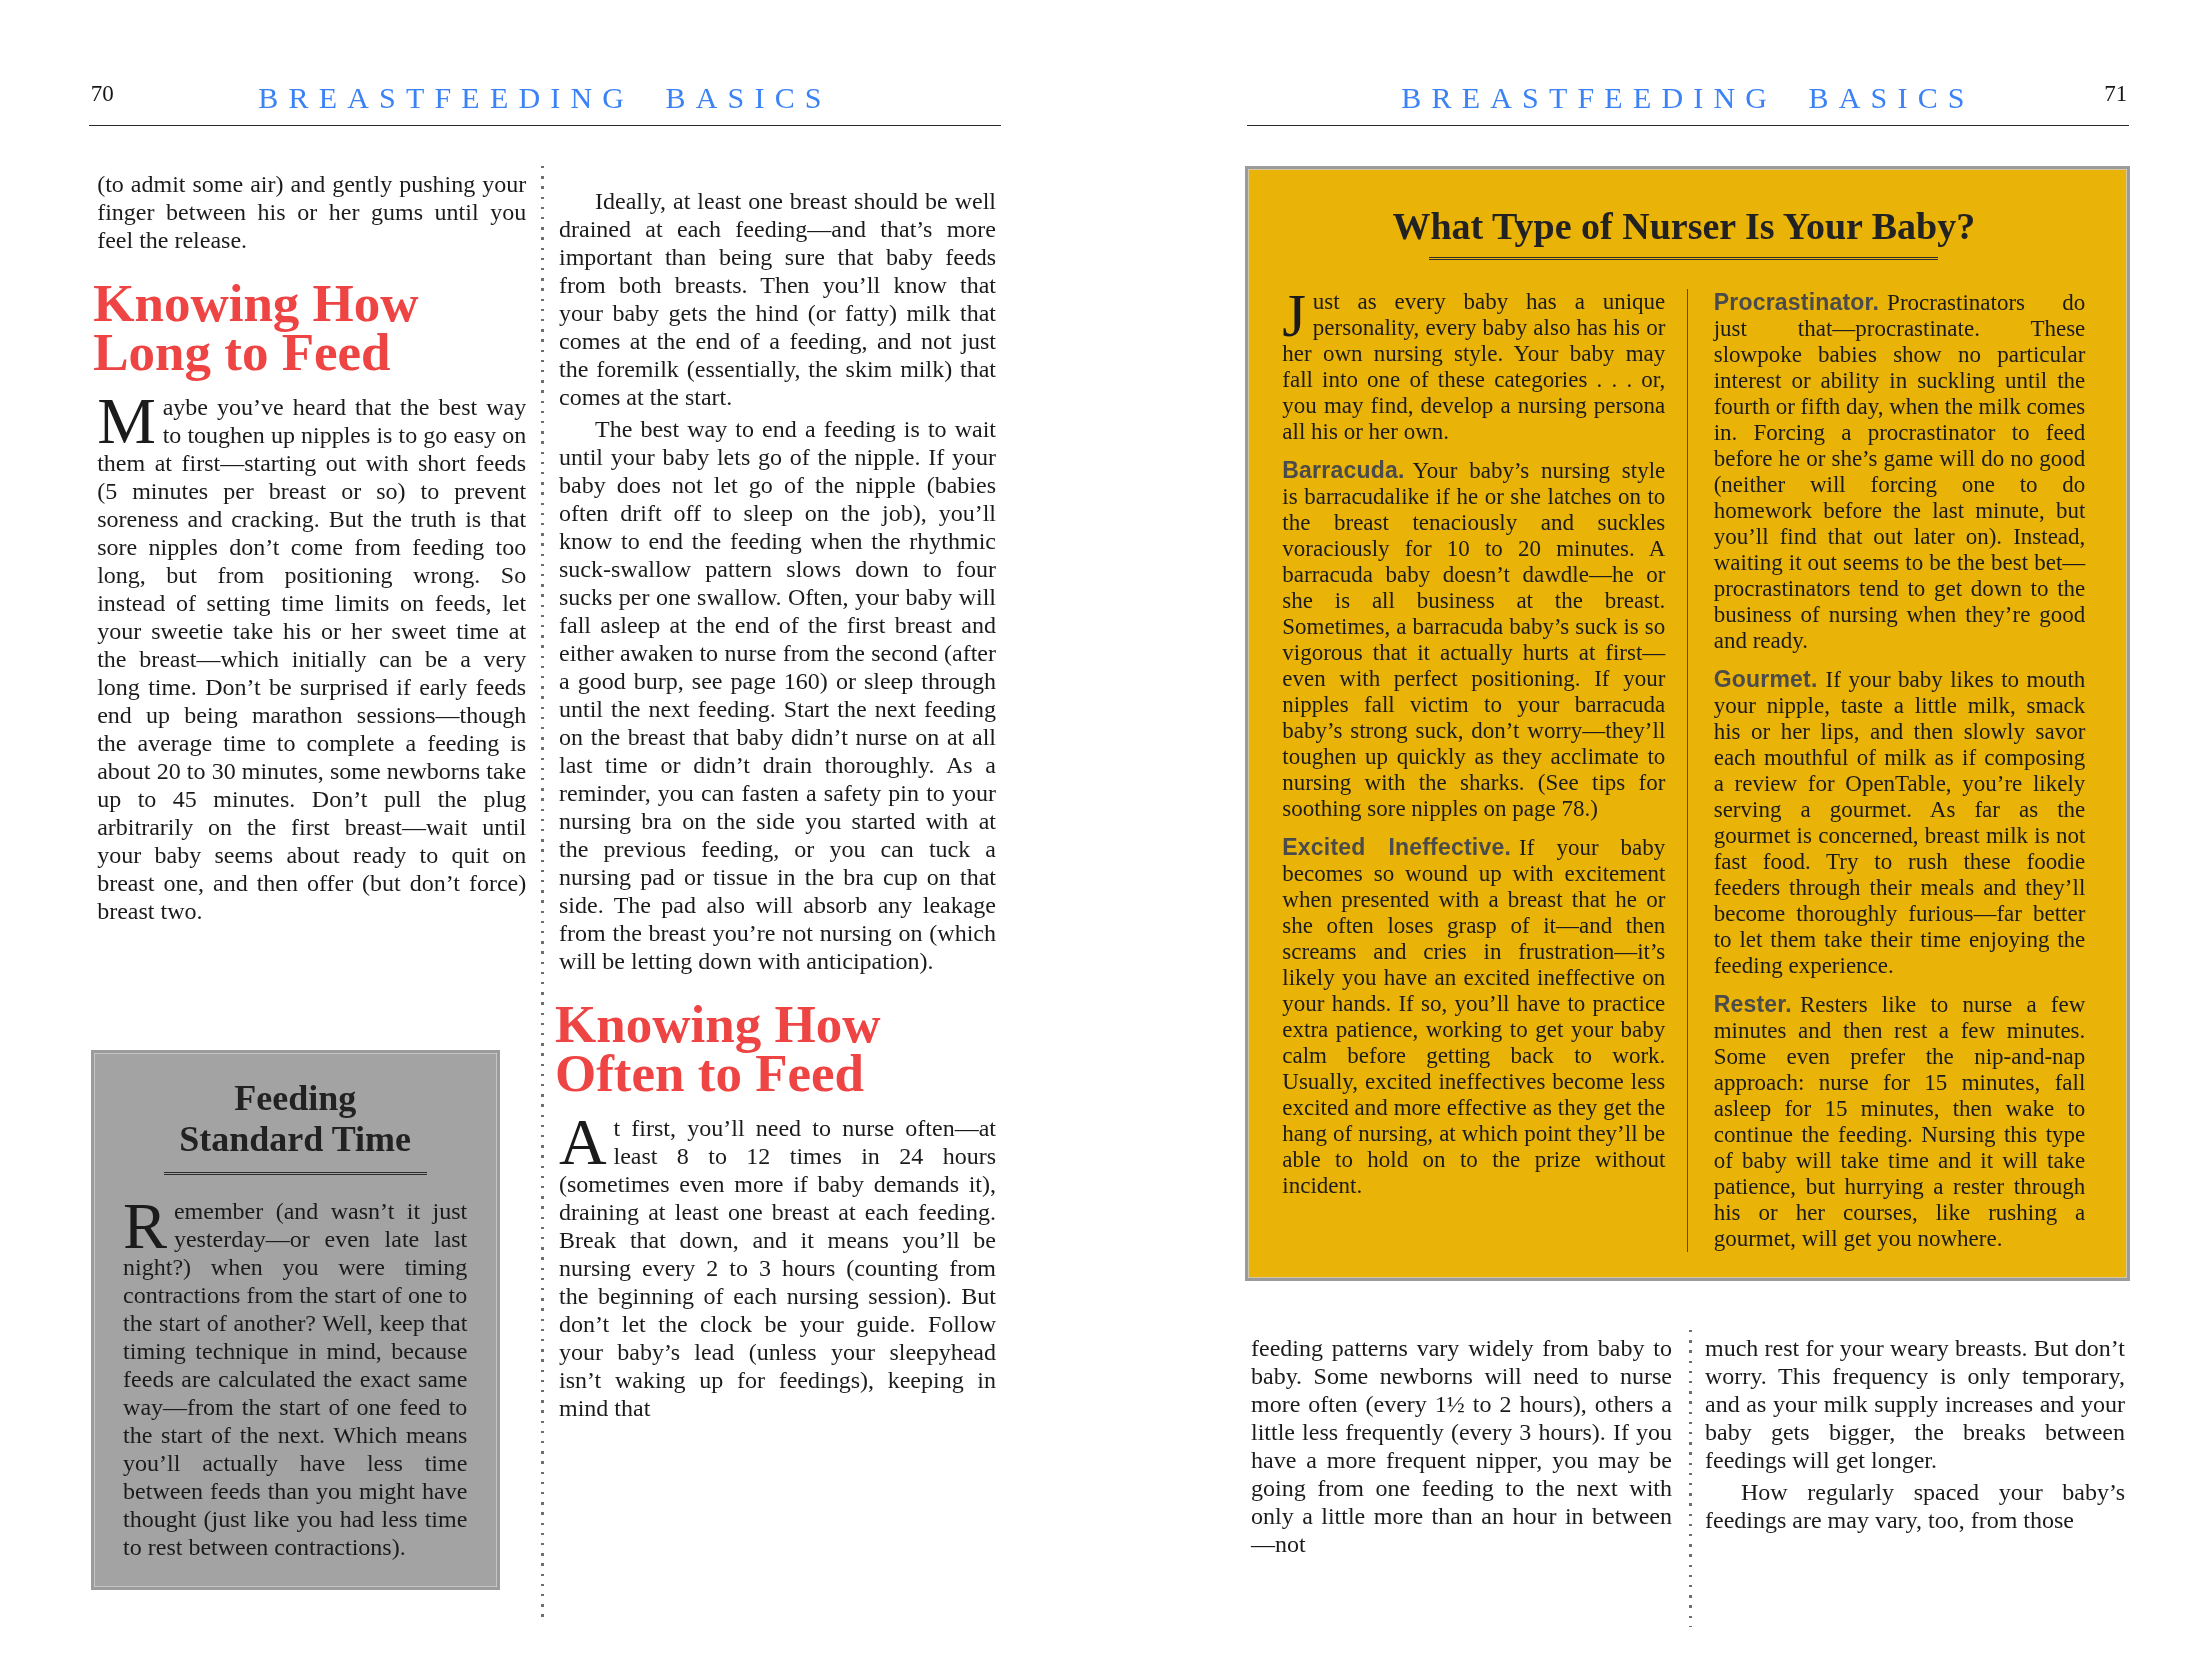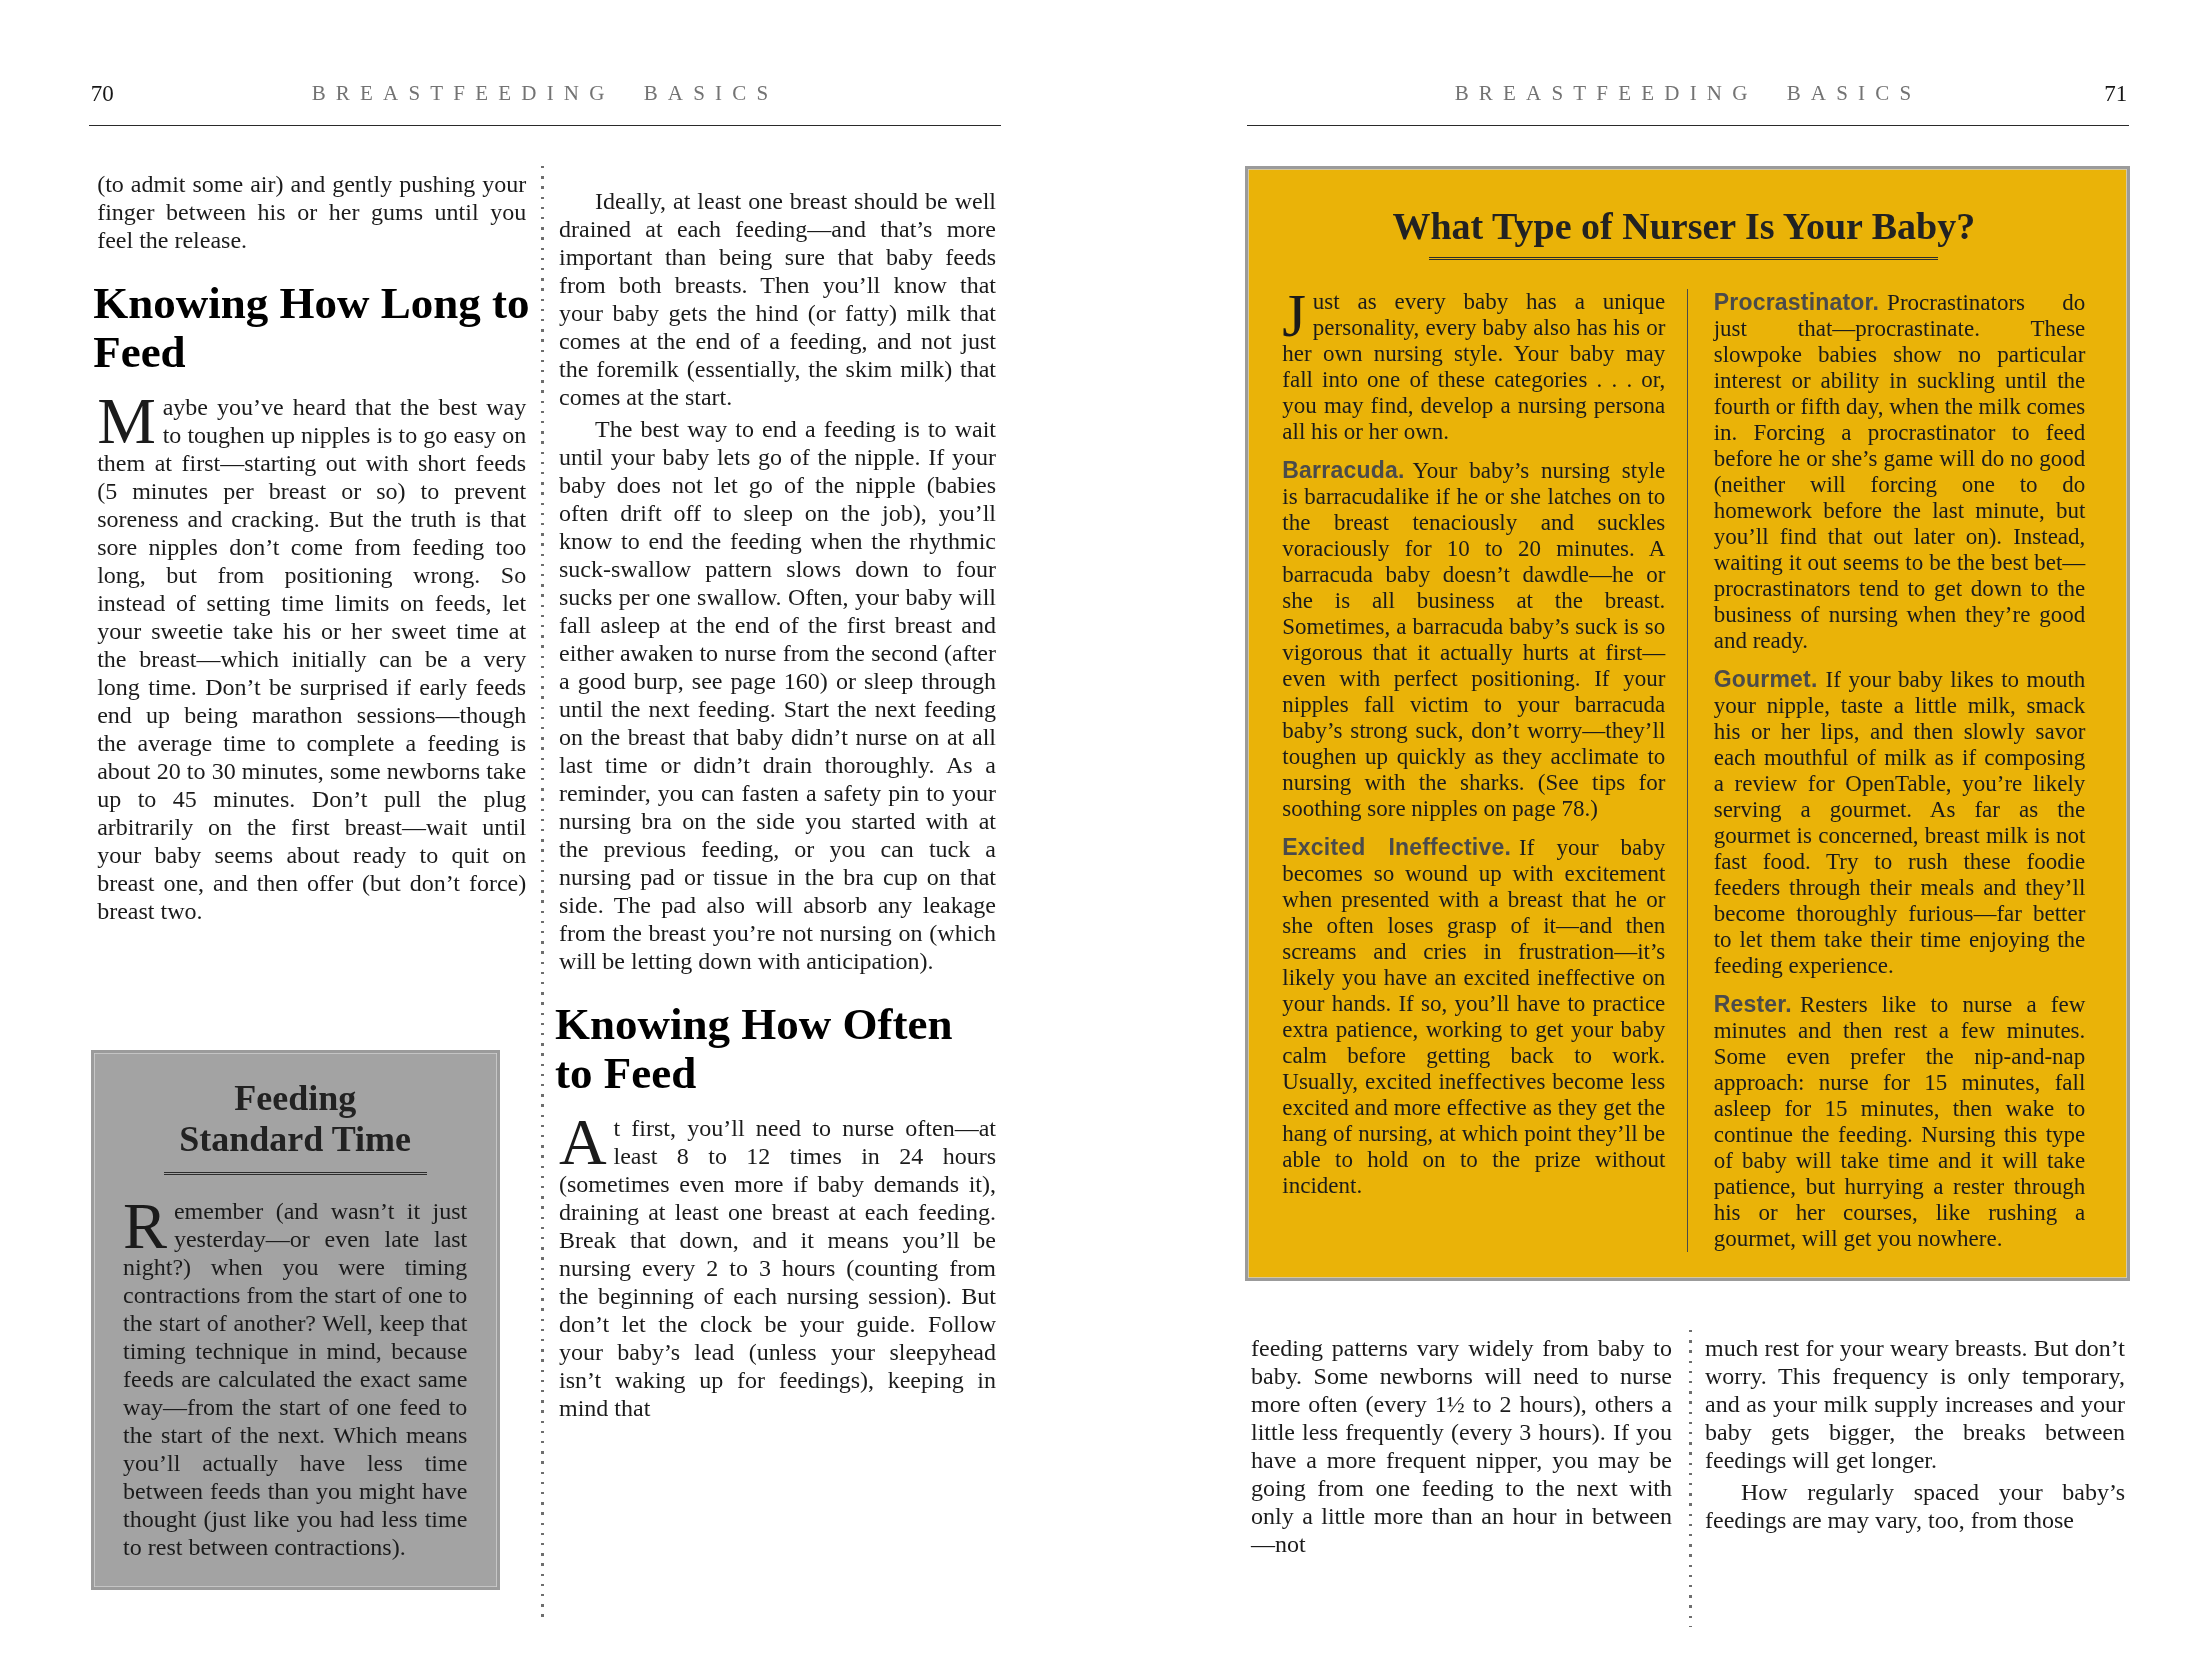--- a/index.html
+++ b/index.html
@@ -9,33 +9,33 @@
   }
   .page{position:absolute;top:81px;}
   #left-page{left:89px;width:912px;height:1552px;}
   #right-page{left:1247px;width:882px;height:1552px;}
 
   .running-header{
     position:relative;height:32px;border-bottom:1.7px solid #2a2a2a;padding-bottom:12px;
   }
   .running-title{
     position:absolute;left:0;right:0;text-align:center;
-    font-size:21px;letter-spacing:10.2px;word-spacing:13.6px;color:#737373;
+    font-size:30px;letter-spacing:10.2px;word-spacing:13.6px;color:#3b82f6;
   }
   .folio{position:absolute;top:0;font-size:23px;color:#161616;}
   .folio-left{left:1.7px;}
   .folio-right{right:1.7px;text-align:right;}
 
   .col{position:absolute;text-align:justify;font-size:24px;line-height:28px;}
   .bodytext{margin:4px;}
   .indent{text-indent:36px;}
 
   h2.section{
-    font-family:"Liberation Serif", serif;font-weight:700;color:#000000;
-    font-size:45px;line-height:49px;margin:25.4px 0 15.3px 0;text-align:left;
+    font-family:"Liberation Serif", serif;font-weight:700;color:#ef4444;
+    font-size:53px;line-height:49px;margin:25.4px 0 15.3px 0;text-align:left;
   }
   .dropcap{
     float:left;font-size:66px;line-height:51px;padding:2.5px 6.8px 0 0;color:#1b1b1b;
   }
 
   
   .dotted-divider{
     position:absolute;width:2.5px;
     background:repeating-linear-gradient(to bottom,#6e6e6e 0 2.5px,transparent 2.5px 10.2px);
   }

